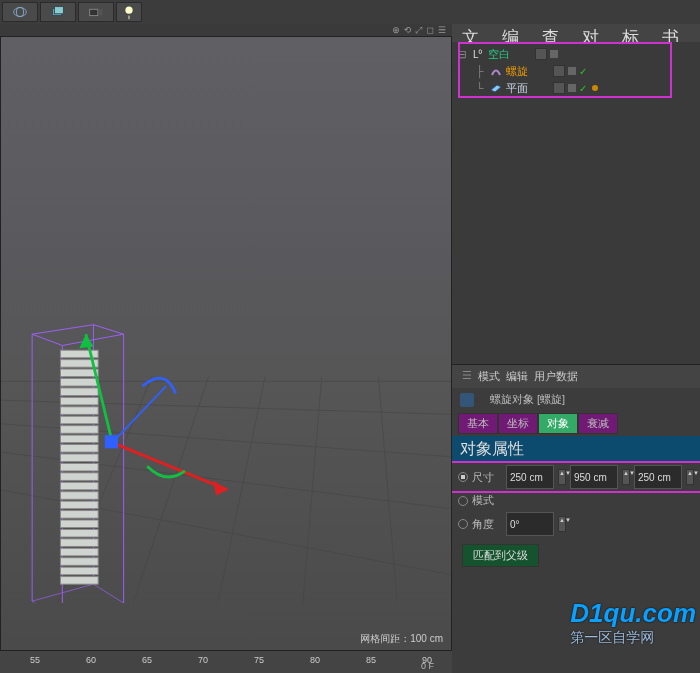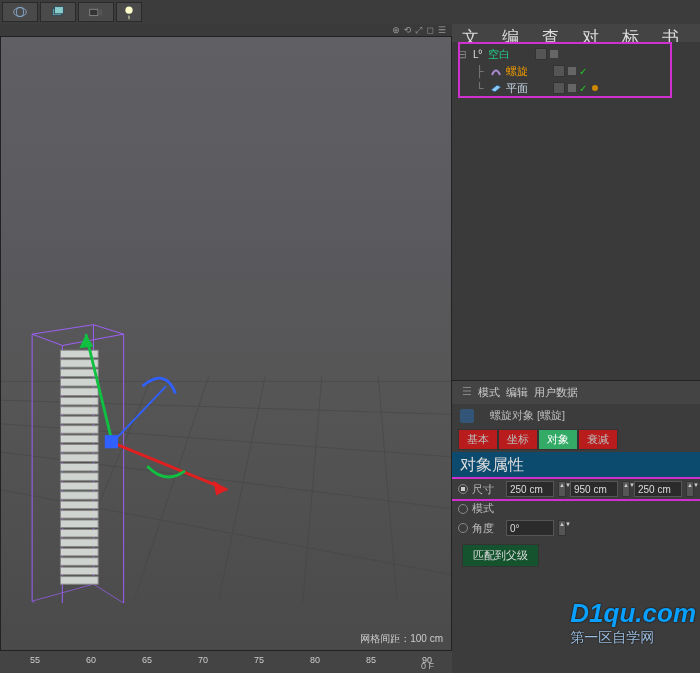--- a/index.html
+++ b/index.html
@@ -28,28 +28,28 @@
 .obj-row .name { flex: 0 0 44px; font-size: 11px; }
 .obj-row .layercell { width: 12px; height: 12px; background: #555; border: 1px solid #333; }
 .obj-row .check { color: #2c2; font-size: 10px; width: 10px; }
 .obj-row .dot-o { width: 6px; height: 6px; border-radius: 50%; background: #c80; }
 .attr-panel { background: #3c3c3c; border-top: 1px solid #222; }
 .attr-tabs { display: flex; gap: 6px; padding: 4px 10px; font-size: 11px; color: #ccc; background: #444; }
 .attr-tabs span { cursor: pointer; }
 .attr-title { display: flex; align-items: center; gap: 16px; padding: 4px 8px; font-size: 11px; }
 .title-icon { width: 14px; height: 14px; background: #357; border-radius: 2px; }
 .tab-row { display: flex; gap: 0; padding: 2px 6px; }
-.tab { padding: 2px 8px; font-size: 11px; background: #b91c1c; border: 1px solid #333; cursor: pointer; }
+.tab { padding: 2px 8px; font-size: 11px; background: #701a75; border: 1px solid #333; cursor: pointer; }
 .tab.active { background: #3a6; color: #fff; }
 .section-hdr { padding: 3px 8px; font-size: 16px; color: #ddd; background: #0c4a6e; }
 .prop-row { display: flex; align-items: center; padding: 2px 6px; gap: 4px; font-size: 11px; }
 .prop-row .radio { width: 10px; height: 10px; border: 1px solid #888; border-radius: 50%; }
 .prop-row .radio.on { background: radial-gradient(circle,#ccc 40%,transparent 45%); }
 .prop-row .lbl { width: 30px; }
-.prop-row input { width: 48px; height: 16px; background: #2b2b2b; border: 1px solid #555; color: #ddd; font-size: 10px; padding: 0 3px; }
+.prop-row input { width: 48px; height: 24px; background: #2b2b2b; border: 1px solid #555; color: #ddd; font-size: 10px; padding: 0 3px; }
 .prop-row .spin { width: 8px; height: 16px; background: #555; border: 1px solid #333; display: flex; flex-direction: column; font-size: 6px; color: #ccc; line-height: 6px; text-align: center; cursor: pointer; }
 .prop-row .val { background: #2b2b2b; border: 1px solid #555; padding: 1px 4px; min-width: 40px; }
 .size-highlight { border: 2px solid #d030d0; margin: -2px; padding: 2px 6px !important; }
 .btn-fit { margin: 6px 10px; padding: 3px 10px; background: #14532d; border: 1px solid #333; font-size: 11px; color: #ddd; display: inline-block; cursor: pointer; }
 .watermark { position: absolute; right: 4px; bottom: 26px; font-size: 26px; font-weight: bold; font-style: italic; color: #0aa0ff; text-shadow: 0 0 2px #000; pointer-events: none; font-family: Arial; }
 .watermark small { display: block; font-size: 14px; color: #9bd; font-weight: normal; font-style: normal; }
 svg.icon { width: 100%; height: 100%; }
 </style>
 </head>
 <body>

